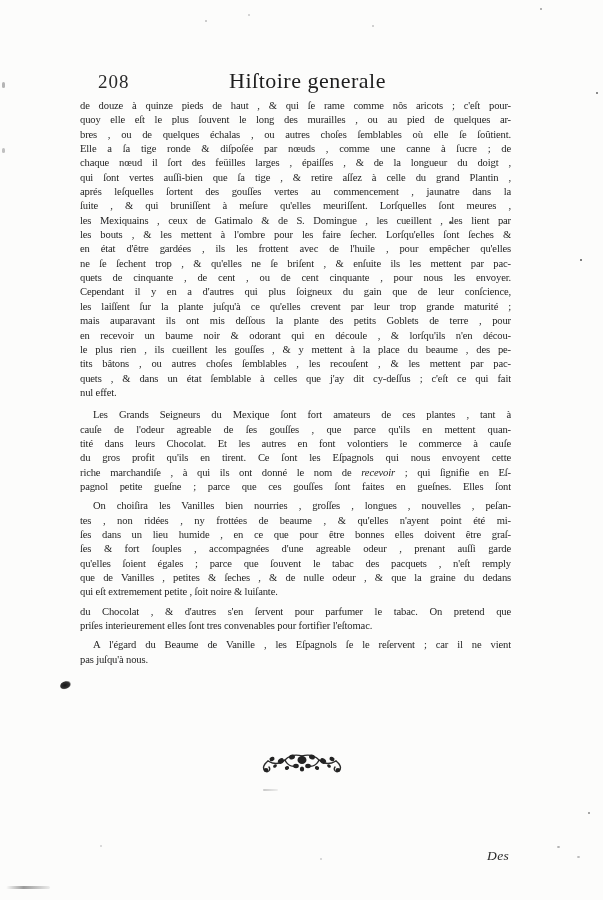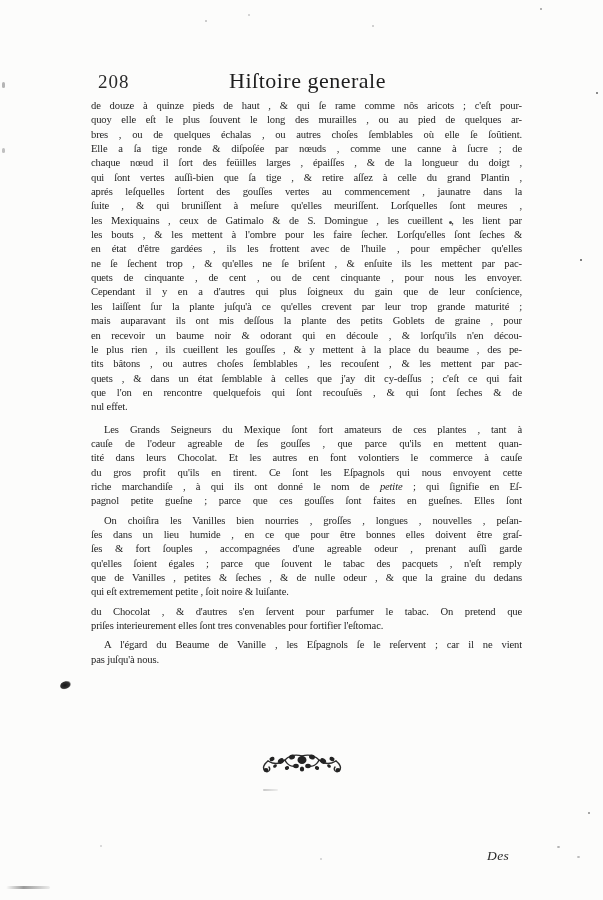--- a/index.html
+++ b/index.html
@@ -9,21 +9,21 @@
     font-family:"Liberation Serif","DejaVu Serif",serif; color:#242424;padding-left:12px;
   }
   .page-number {
     position:absolute; left:98px; top:71px; font-size:19px; line-height:22px;
     letter-spacing:1px; color:#2a2a2a;
   }
   .header-title {
     position:absolute; left:0; right:0; top:69px; text-align:center;
     font-size:22px; line-height:24px; letter-spacing:0.5px; color:#1d1d1d;
   }
-  .body-text { position:absolute; left:91px; top:99px; width:431px; }
+  .body-text { position:absolute; left:80px; top:99px; width:431px; }
   .para { margin:0; }
   .para.p2 { margin-top:8px; }
   .para.p3, .para.p4, .para.p5 { margin-top:5px; }
   .ln {
     font-size:10.6px; line-height:14.35px; height:14.35px;
     letter-spacing:-0.15px; text-align:justify; text-align-last:justify;
     overflow:hidden; color:#242424;
   }
   .ln.last { text-align-last:left; }
   .ln.indent { text-indent:13px; }
@@ -68,40 +68,40 @@
       <div class="ln">qui ſont vertes auſſi-bien que ſa tige , &amp; retire aſſez à celle du grand Plantin ,</div>
       <div class="ln">aprés leſquelles ſortent des gouſſes vertes au commencement , jaunatre dans la</div>
       <div class="ln">ſuite , &amp; qui bruniſſent à meſure qu'elles meuriſſent. Lorſquelles ſont meures ,</div>
       <div class="ln">les Mexiquains , ceux de Gatimalo &amp; de S. Domingue , les cueillent , les lient par</div>
       <div class="ln">les bouts , &amp; les mettent à l'ombre pour les faire ſecher. Lorſqu'elles ſont ſeches &amp;</div>
       <div class="ln">en état d'être gardées , ils les frottent avec de l'huile , pour empêcher qu'elles</div>
       <div class="ln">ne ſe ſechent trop , &amp; qu'elles ne ſe briſent , &amp; enſuite ils les mettent par pac-</div>
       <div class="ln">quets de cinquante , de cent , ou de cent cinquante , pour nous les envoyer.</div>
       <div class="ln">Cependant il y en a d'autres qui plus ſoigneux du gain que de leur conſcience,</div>
       <div class="ln">les laiſſent ſur la plante juſqu'à ce qu'elles crevent par leur trop grande maturité ;</div>
-      <div class="ln">mais auparavant ils ont mis deſſous la plante des petits Goblets de graine , pour</div>
+      <div class="ln">mais auparavant ils ont mis deſſous la plante des petits Goblets de terre , pour</div>
       <div class="ln">en recevoir un baume noir &amp; odorant qui en découle , &amp; lorſqu'ils n'en décou-</div>
       <div class="ln">le plus rien , ils cueillent les gouſſes , &amp; y mettent à la place du beaume , des pe-</div>
       <div class="ln">tits bâtons , ou autres choſes ſemblables , les recouſent , &amp; les mettent par pac-</div>
       <div class="ln">quets , &amp; dans un état ſemblable à celles que j'ay dit cy-deſſus ; c'eſt ce qui fait</div>
-      <div class="ln">que l'on en rencontre quelquefois qui ſont recouſuës , &amp; qui ſont ſeches &amp; de</div>
       <div class="ln last">nul effet.</div>
     </div>
 
     <div class="para p2">
       <div class="ln indent">Les Grands Seigneurs du Mexique ſont fort amateurs de ces plantes , tant à</div>
       <div class="ln">cauſe de l'odeur agreable de ſes gouſſes , que parce qu'ils en mettent quan-</div>
       <div class="ln">tité dans leurs Chocolat. Et les autres en font volontiers le commerce à cauſe</div>
       <div class="ln">du gros profit qu'ils en tirent. Ce ſont les Eſpagnols qui nous envoyent cette</div>
-      <div class="ln"><span>riche marchandiſe , à qui ils ont donné le nom de </span><span class="it">petite</span><span> ; qui ſignifie en Eſ-</span></div>
+      <div class="ln"><span>riche marchandiſe , à qui ils ont donné le nom de </span><span class="it">recevoir</span><span> ; qui ſignifie en Eſ-</span></div>
       <div class="ln">pagnol petite gueſne ; parce que ces gouſſes ſont faites en gueſnes. Elles ſont</div>
     </div>
 
     <div class="para p3">
       <div class="ln indent">On choiſira les Vanilles bien nourries , groſſes , longues , nouvelles , peſan-</div>
+      <div class="ln">tes , non ridées , ny frottées de beaume , &amp; qu'elles n'ayent point été mi-</div>
       <div class="ln">ſes dans un lieu humide , en ce que pour être bonnes elles doivent être graſ-</div>
       <div class="ln">ſes &amp; fort ſouples , accompagnées d'une agreable odeur , prenant auſſi garde</div>
       <div class="ln">qu'elles ſoient égales ; parce que ſouvent le tabac des pacquets , n'eſt remply</div>
       <div class="ln">que de Vanilles , petites &amp; ſeches , &amp; de nulle odeur , &amp; que la graine du dedans</div>
       <div class="ln last">qui eſt extremement petite , ſoit noire &amp; luiſante.</div>
     </div>
 
     <div class="para p4">
       <div class="ln">du Chocolat , &amp; d'autres s'en ſervent pour parfumer le tabac. On pretend que</div>
       <div class="ln last">priſes interieurement elles ſont tres convenables pour fortifier l'eſtomac.</div>

